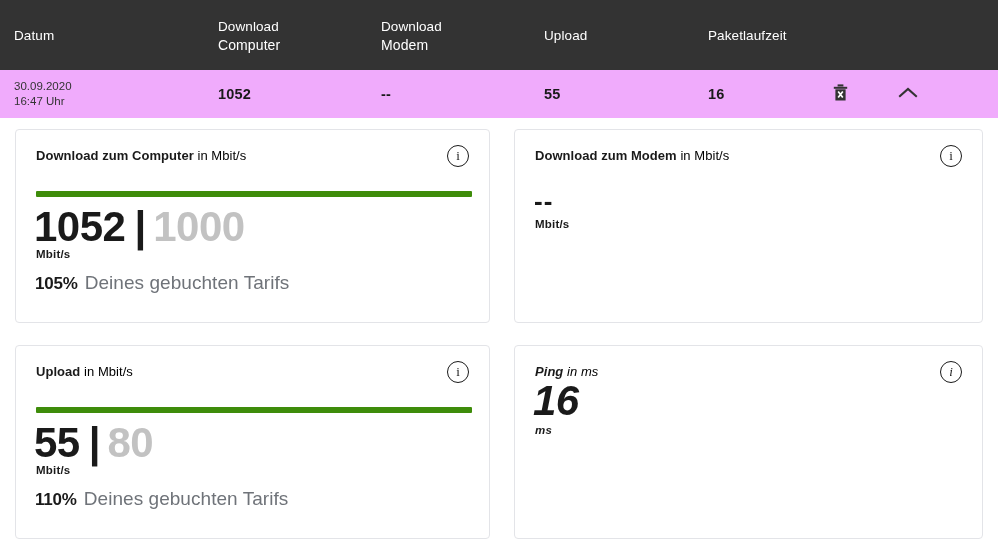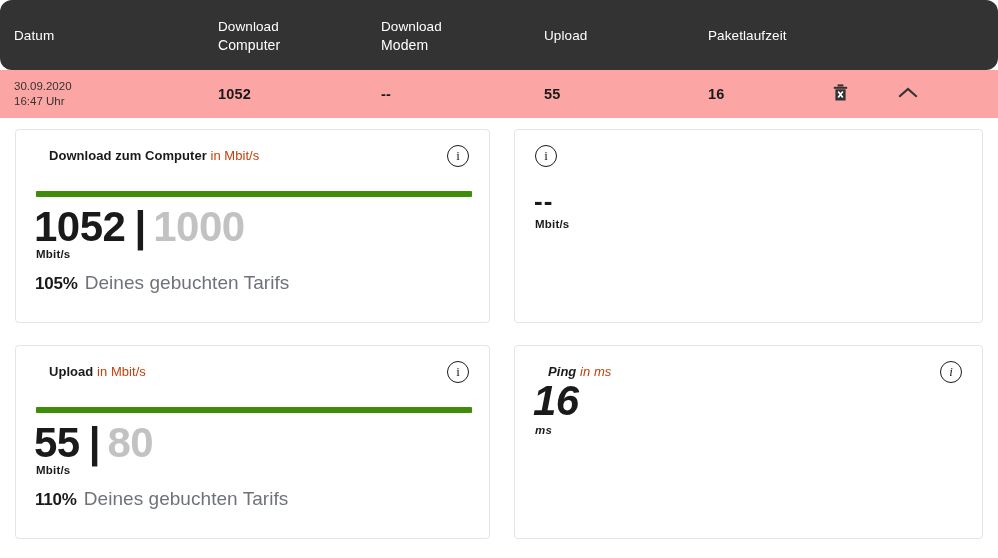--- a/index.html
+++ b/index.html
@@ -16,21 +16,20 @@
 
   
   .results-table {
     width: 998px;
   }
 
   .table-header {
     background: #333333;
     height: 70px;
     position: relative;
-    border-radius: 12px;
   }
   .table-header .cell {
     position: absolute;
     top: 0;
     height: 70px;
     display: flex;
     flex-direction: column;
     justify-content: center;
   }
   .th-main {
@@ -43,21 +42,21 @@
   .th-sub {
     color: #ffffff;
     font-size: 14px;
     font-weight: 400;
     line-height: 14px;
     margin-top: 3px;
     letter-spacing: 0.1px;
   }
 
   .table-row {
-    background: #fca5a5;
+    background: #f0abfc;
     height: 48px;
     position: relative;
   }
   .table-row .cell {
     position: absolute;
     top: 0;
     height: 48px;
     display: flex;
     flex-direction: column;
     justify-content: center;
@@ -118,24 +117,23 @@
     justify-content: space-between;
   }
   .card-title {
     font-size: 13px;
     line-height: 17px;
     letter-spacing: 0.05px;
   }
   .card-title b {
     color: #1a1a1a;
     font-weight: 700;
-    margin-left: 13px;
   }
   .card-title span {
-    color: #c2410c;
+    color: #000000;
     font-weight: 400;
   }
 
   .info-icon {
     width: 22px;
     height: 22px;
     border: 1.6px solid #1a1a1a;
     border-radius: 50%;
     box-sizing: border-box;
     display: flex;
@@ -326,20 +324,24 @@
     </div>
     <div class="unit">Mbit/s</div>
     <div class="pct-row">
       <span class="pct-value">105%</span>
       <span class="pct-label">Deines gebuchten Tarifs</span>
     </div>
   </div>
 
   <div class="card card-2">
     <div class="card-head">
+      <div class="card-title">
+        <b>Download zum Modem</b>
+        <span>in Mbit/s</span>
+      </div>
       <div class="info-icon">i</div>
     </div>
     <div class="value-dash">--</div>
     <div class="unit-dash">Mbit/s</div>
   </div>
 
   <div class="card card-3">
     <div class="card-head">
       <div class="card-title">
         <b>Upload</b>

